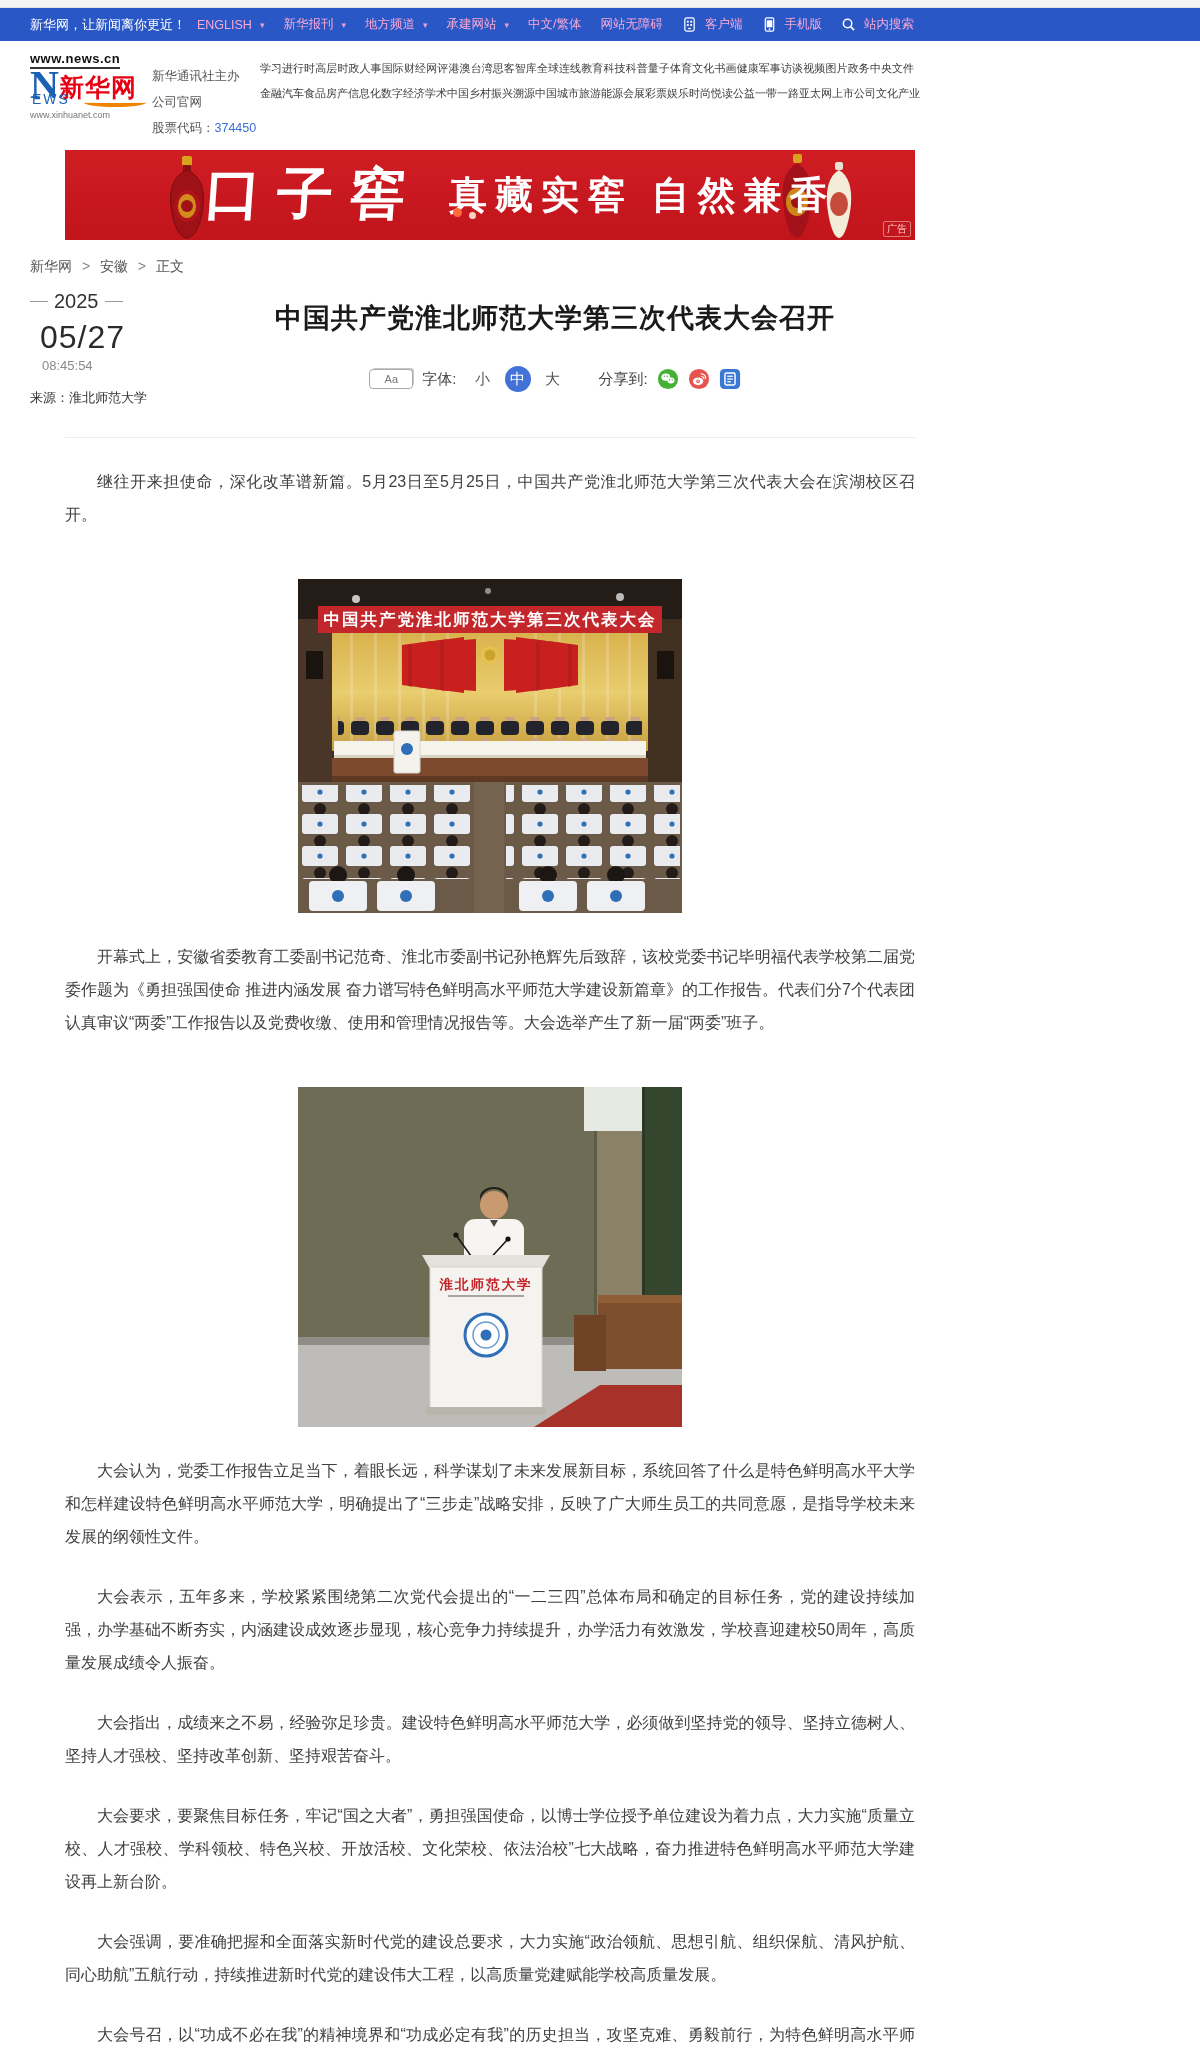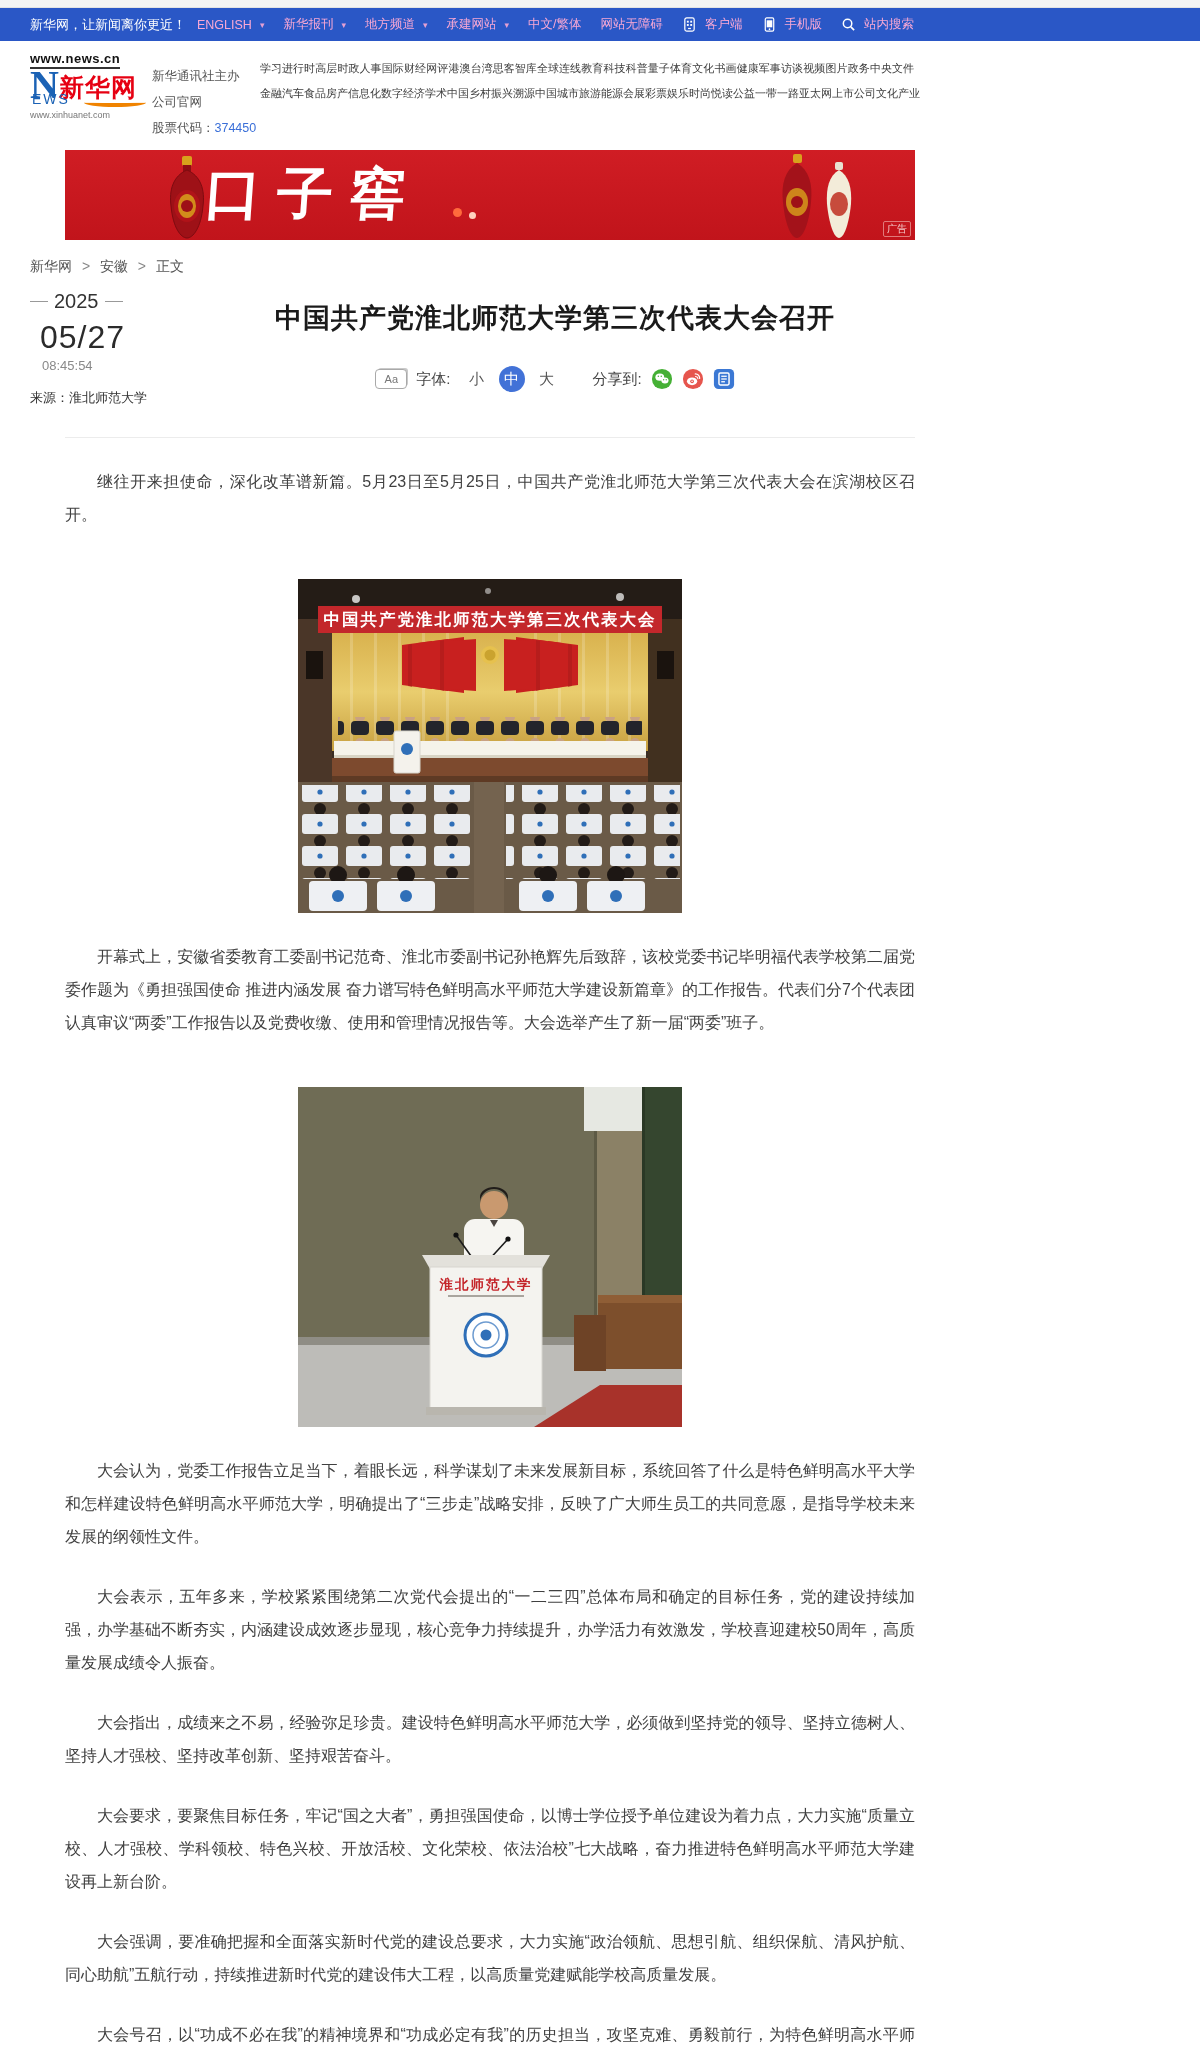--- a/index.html
+++ b/index.html
@@ -52,21 +52,21 @@
   .art-head { width:850px; margin:12px 0 0 65px; position:relative; min-height:150px; border-bottom:1px solid #ececec; }
   .date-col { position:absolute; left:-35px; top:2px; width:150px; }
   .year-row { display:flex; align-items:center; width:120px; color:#333; font-size:20px; gap:6px; }
   .year-row .dash { height:1px; width:18px; background:#999; }
   .big-date { font-size:32px; color:#2b2b2b; margin:6px 0 2px 10px; letter-spacing:1px; }
   .time-txt { font-size:13px; color:#898989; margin-left:12px; }
   .source-txt { font-size:13px; color:#333; margin:16px 0 0 0px; white-space:nowrap; }
   .title-zone { margin-left:130px; }
   .art-title { font-size:27px; font-weight:bold; color:#1a1a1a; text-align:center; padding-top:12px; letter-spacing:1px; }
   .toolbar { display:flex; align-items:center; justify-content:center; margin-top:30px; gap:9px; }
-  .aa-box { width:32px; height:20px; border:1px solid #a9a9a9; border-radius:4px; color:#777; font-size:11px; display:flex; align-items:center; justify-content:center; position:relative; background:#fff; box-shadow:2px -2px 0 -1px #c9c9c9; }
+  .aa-box { width:44px; height:20px; border:1px solid #a9a9a9; border-radius:4px; color:#777; font-size:11px; display:flex; align-items:center; justify-content:center; position:relative; background:#fff; box-shadow:2px -2px 0 -1px #c9c9c9; }
   .fs-label { font-size:15px; color:#444; margin-right:4px; }
   .fs-opt { font-size:15px; color:#555; width:26px; height:26px; display:flex; align-items:center; justify-content:center; cursor:pointer; }
   .fs-opt.sel { background:#4272d7; color:#fff; border-radius:50%; }
   .share-label { font-size:15px; color:#444; margin-left:24px; }
   .share-ico { width:22px; height:22px; cursor:pointer; }
 
   
   .art-body { width:850px; margin-left:65px; padding-bottom:30px; }
   .para { font-size:16px; line-height:33px; color:#404040; text-align:justify; text-indent:2em; margin-top:27px; }
   .photo { display:block; margin:48px auto 10px; }
@@ -222,20 +222,21 @@
     <rect x="28" y="0" width="9" height="9" rx="2" fill="#d8a21c"></rect>
     <path d="M32 9 C20 16 16 30 18 48 C20 70 26 84 32 84 C38 84 44 70 46 48 C48 30 44 16 32 9 Z" fill="#a3121a"></path>
     <ellipse cx="32" cy="48" rx="11" ry="14" fill="#d8a21c" opacity=".8"></ellipse>
     <circle cx="32" cy="48" r="6" fill="#9e1117"></circle>
     <rect x="70" y="8" width="8" height="8" rx="2" fill="#e8e2d2"></rect>
     <path d="M74 16 C64 22 61 34 62 50 C64 70 69 84 74 84 C79 84 84 70 86 50 C87 34 84 22 74 16 Z" fill="#f3ecd9"></path>
     <ellipse cx="74" cy="50" rx="9" ry="12" fill="#c23a2a" opacity=".9"></ellipse>
   </svg>
   <div class="ad-inner">
     <span class="ad-brand">口子窖</span>
+    <span class="ad-slogan">真藏实窖 自然兼香</span>
   </div>
   <span class="ad-dot1"></span>
   <span class="ad-dot2"></span>
   <span class="ad-label">广告</span>
 </div>
 
 <div class="breadcrumb">
   <a>新华网</a>
   <span class="bc-sep">&gt;</span>
   <a>安徽</a>

